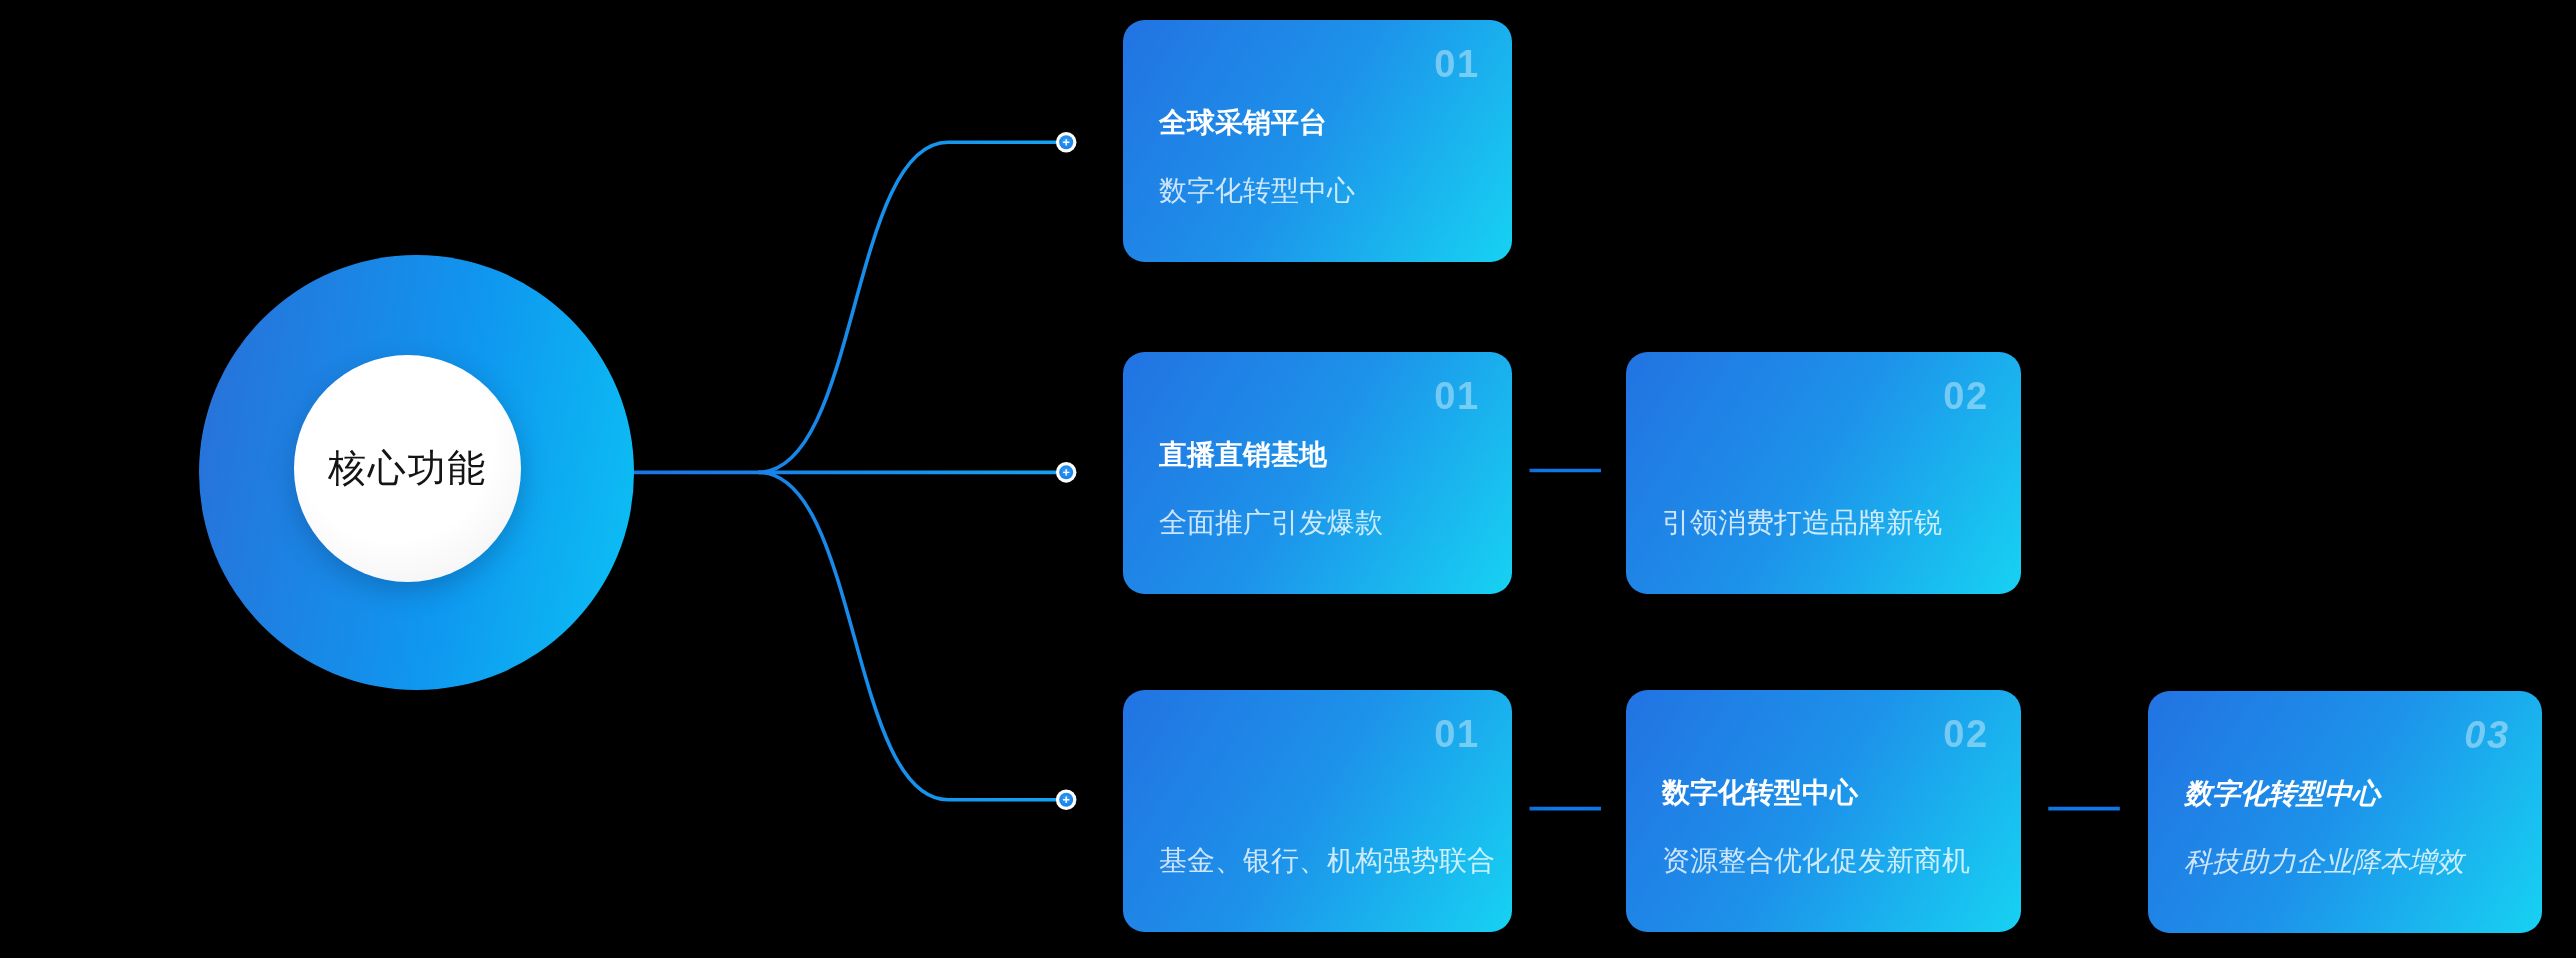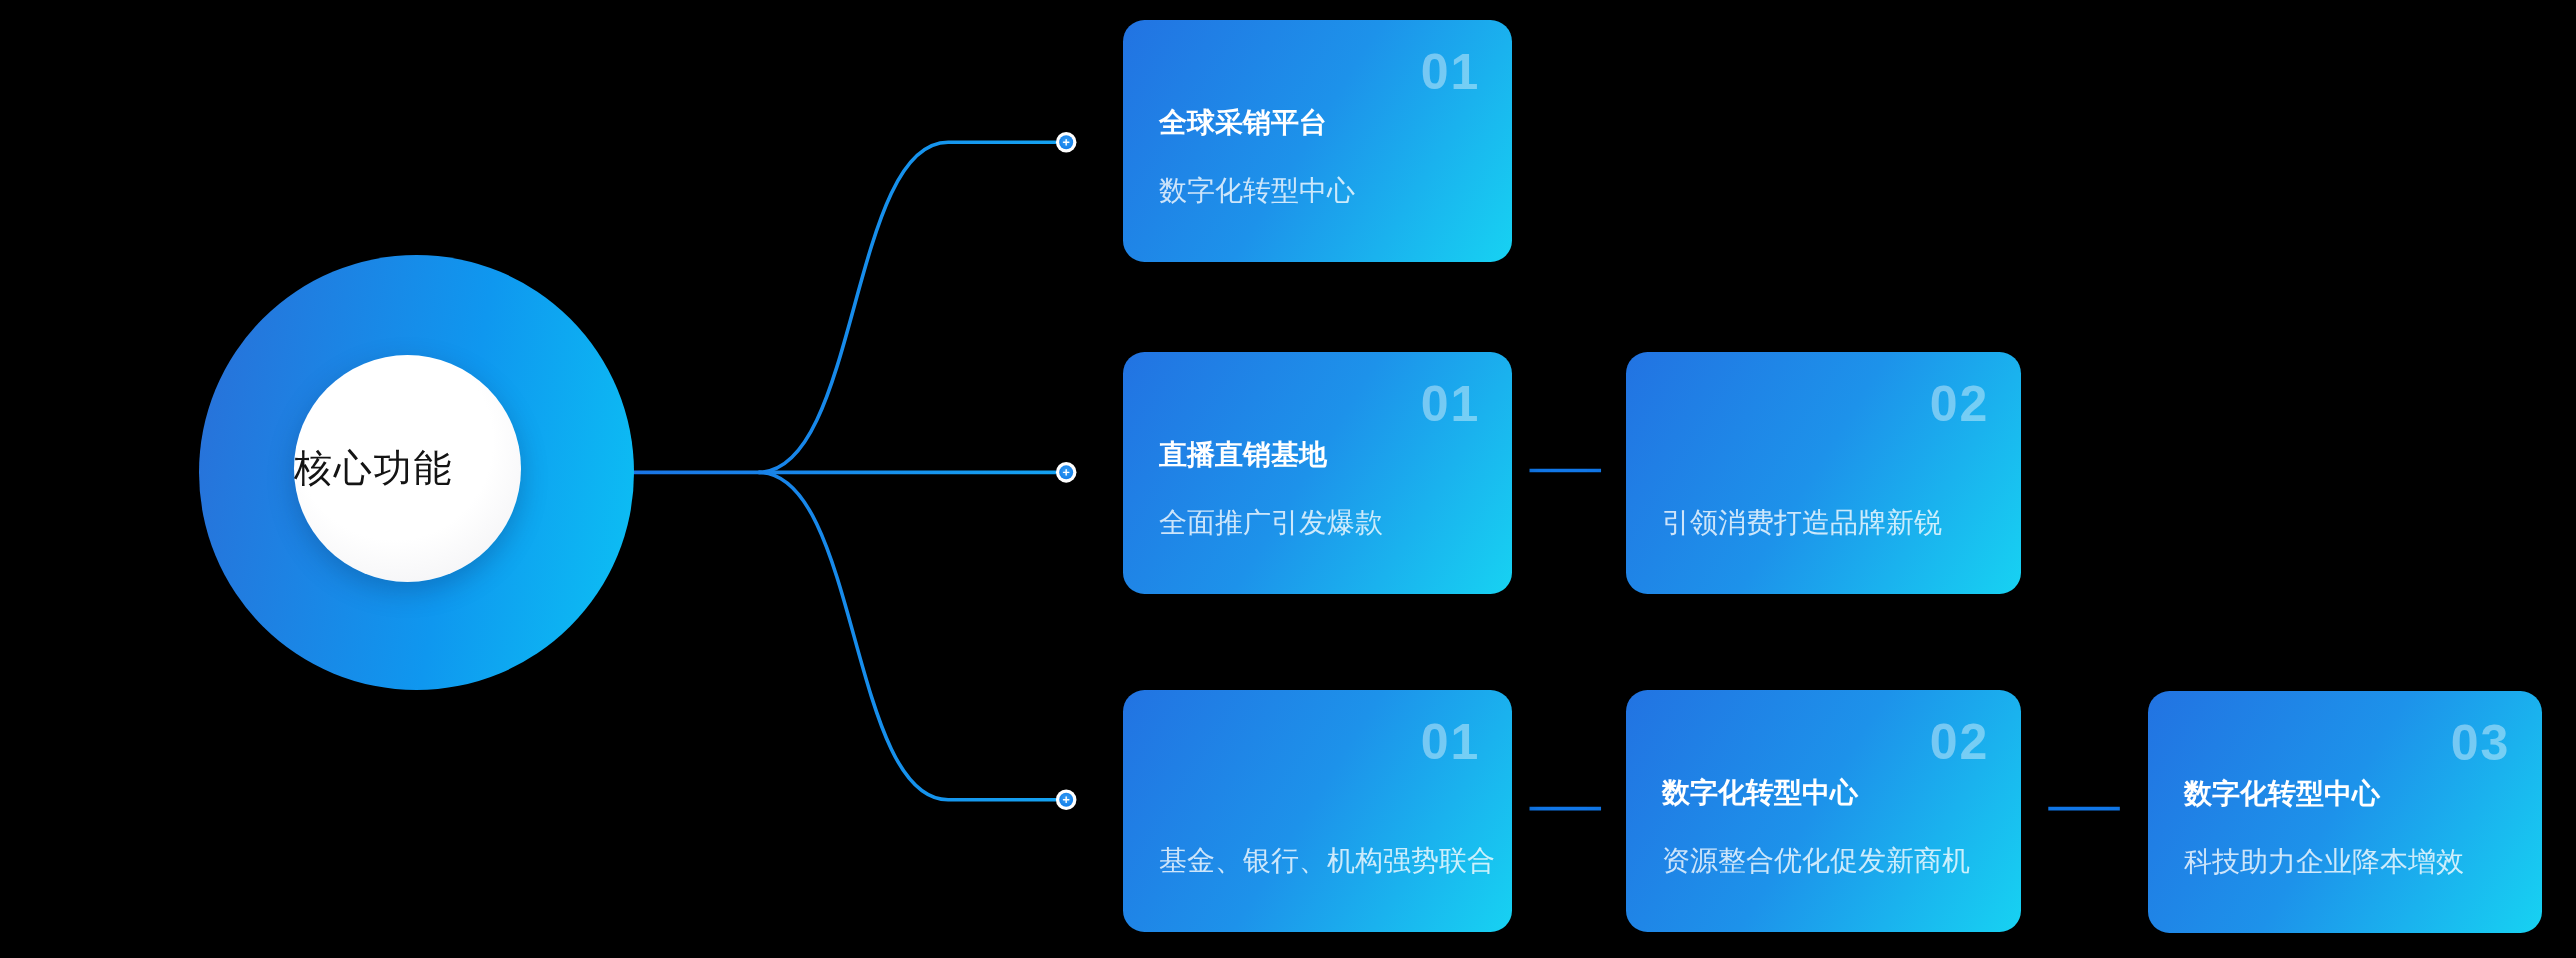--- a/index.html
+++ b/index.html
@@ -14,56 +14,56 @@
   .hub{
     position:absolute;left:199px;top:255px;
     width:435px;height:435px;border-radius:50%;
     background:linear-gradient(100deg,#2a6fd8 0%,#0f97ef 58%,#0cc2f4 100%);
   }
   .hub-inner{
     position:absolute;left:95px;top:100px;
     width:227px;height:227px;border-radius:50%;
     background:radial-gradient(circle at 44% 38%,#ffffff 52%,#f4f4f6 82%,#ebebf0 100%);
     box-shadow:0 9px 27px rgba(10,40,90,.28);
-    display:flex;align-items:center;justify-content:flex-start;
+    display:flex;align-items:center;justify-content:center;
   }
   .hub-label{
     font-size:38px;color:#141414;letter-spacing:1.8px;font-weight:400;
     white-space:nowrap;
   }
   
   .wires{position:absolute;left:0;top:0;width:2576px;height:959px;}
   
   .card{
     position:absolute;height:242px;border-radius:21.5px;
     background:linear-gradient(122deg,#2273e2 0%,#1d92ea 48%,#17d2f2 100%);
     box-shadow:0 14.3px 32px rgba(0,0,0,.6);
   }
   .card-num{
     position:absolute;top:23px;right:32px;
-    font-size:50px;font-weight:700;letter-spacing:1.8px;
+    font-size:38px;font-weight:700;letter-spacing:1.8px;
     color:rgba(255,255,255,.40);
   }
   .card-title{
     position:absolute;left:36px;top:84px;
     font-size:28px;font-weight:700;color:#ffffff;
     white-space:nowrap;
   }
   .card-sub{
     position:absolute;left:36px;top:152px;
     font-size:28px;font-weight:400;color:rgba(255,255,255,.78);
     white-space:nowrap;
   }
   
   .c-r1-1{left:1123px;top:19.7px;width:389px;}
   .c-r2-1{left:1123px;top:352px;width:389px;}
   .c-r2-2{left:1626px;top:352px;width:395px;}
   .c-r3-1{left:1123px;top:690px;width:389px;}
   .c-r3-2{left:1626px;top:690px;width:395px;}
-  .c-r3-3{left:2148px;top:691px;width:394px;}
+  .c-r3-3{left:2148px;top:691px;width:394px;font-style:italic;}
 </style>
 </head>
 <body>
 
 <div class="stage">
 
   <svg class="wires" viewBox="0 0 2880 1072" xmlns="http://www.w3.org/2000/svg">
     <defs>
       <linearGradient id="lg" x1="620" y1="0" x2="1200" y2="0" gradientUnits="userSpaceOnUse">
         <stop offset="0" stop-color="#1b6ce2"></stop>

